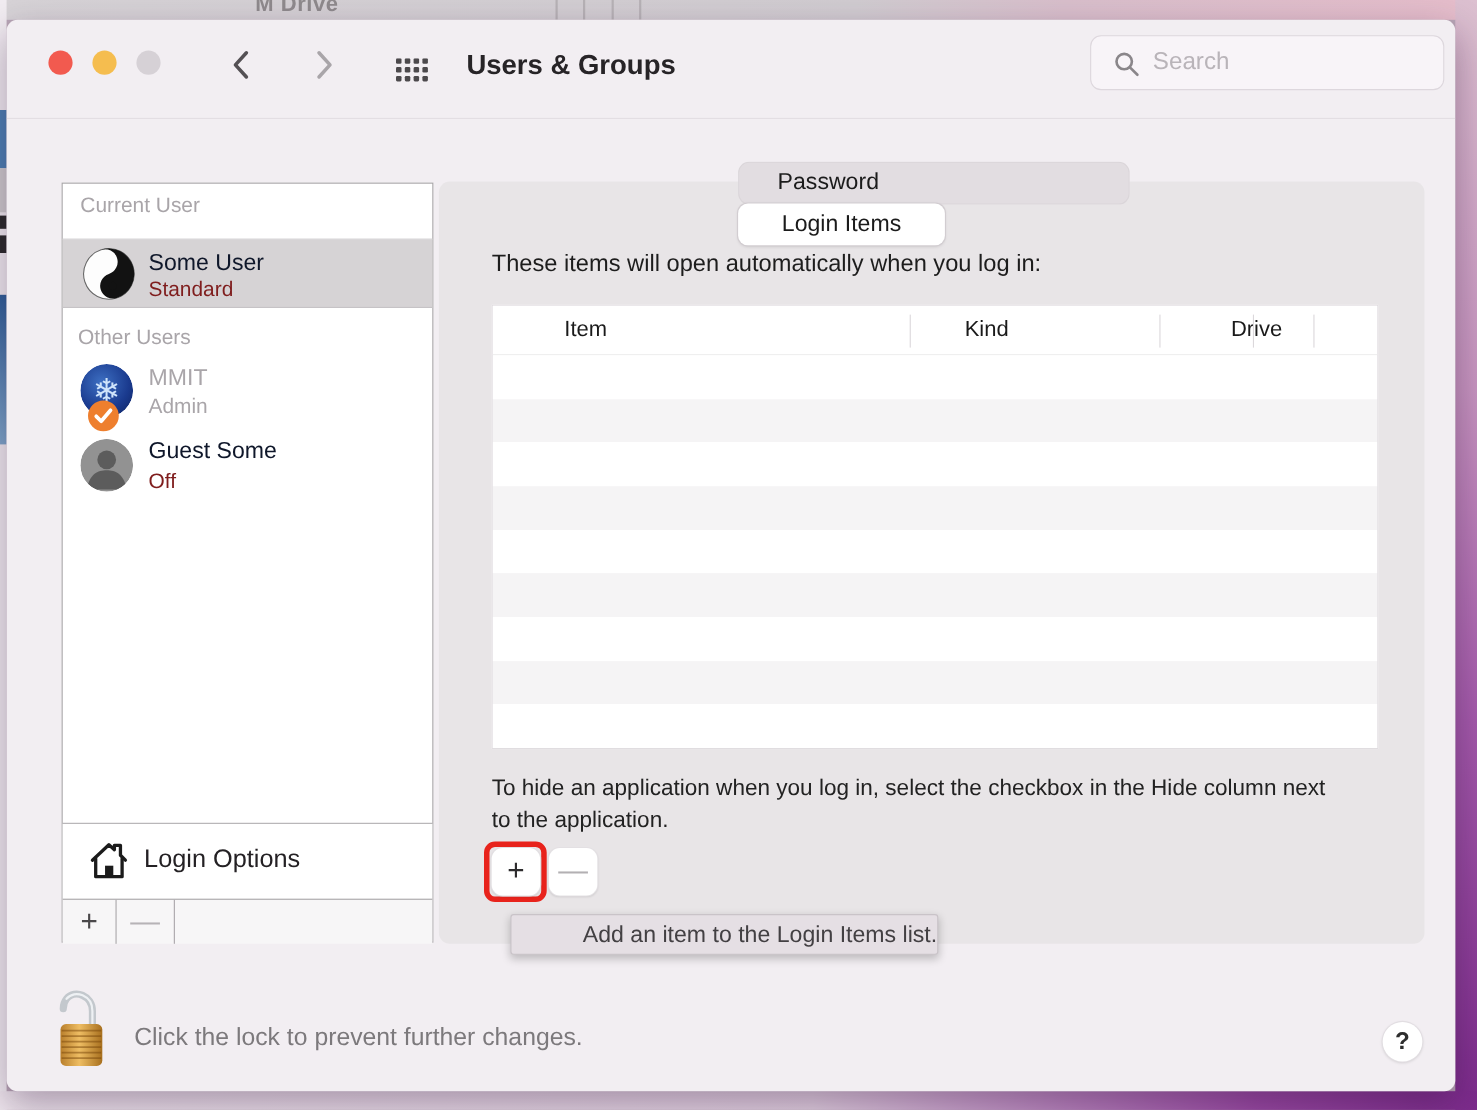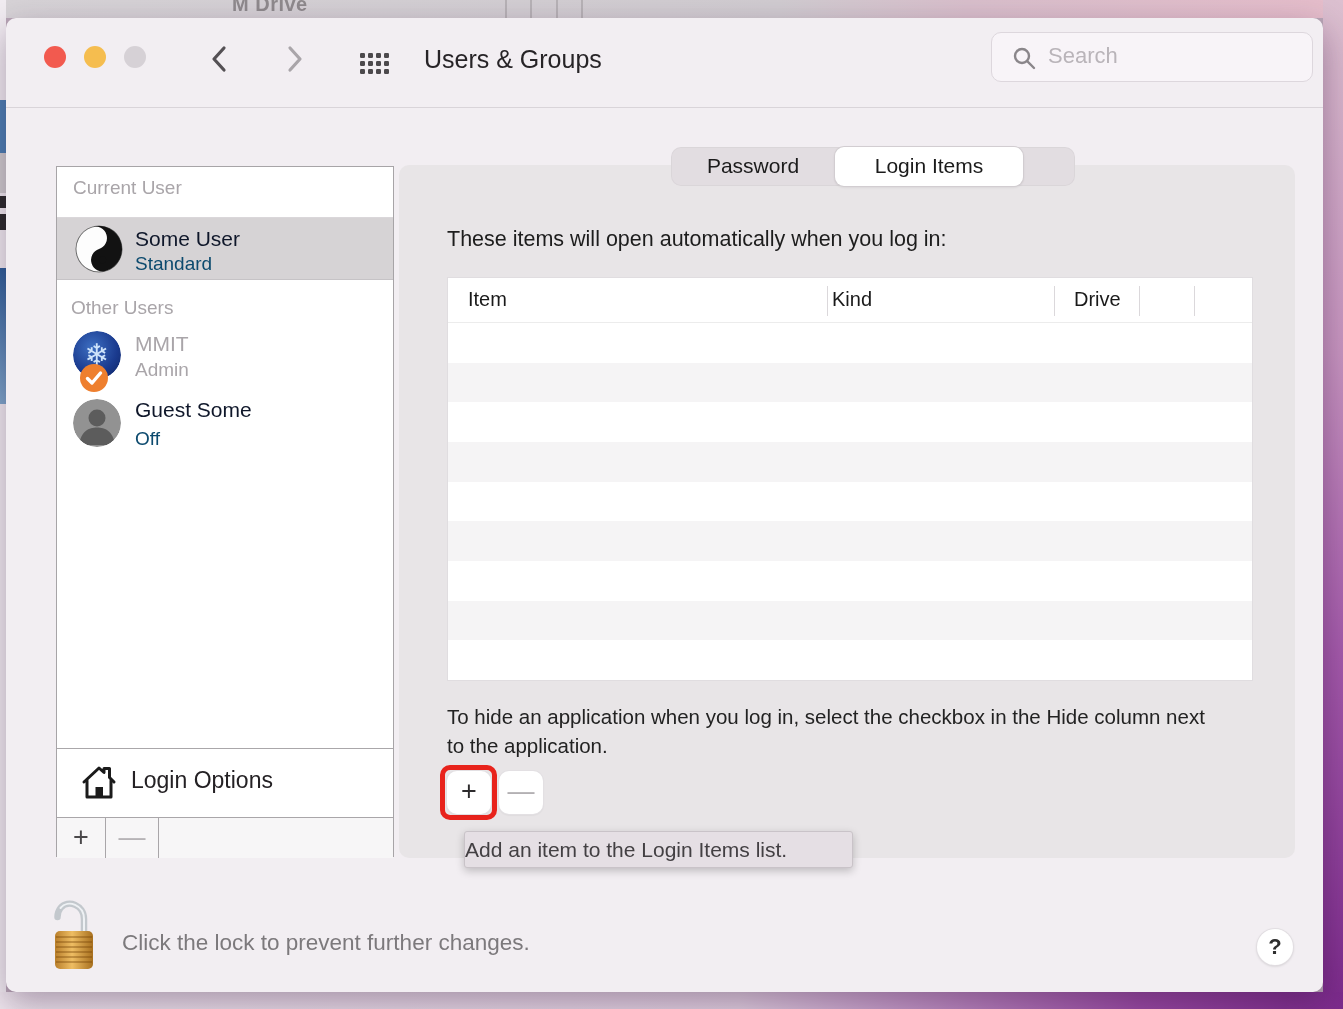--- a/index.html
+++ b/index.html
@@ -29,86 +29,86 @@
     background:#f2eef2; border-radius:10px; box-shadow:0 12px 34px rgba(40,10,50,.35); }
 
   .titlebar { position:absolute; left:0; top:0; width:100%; height:90px;
     border-bottom:1px solid #d9d4d9; border-radius:10px 10px 0 0; }
   .tl { position:absolute; top:28px; width:22px; height:22px; border-radius:50%; }
   .tl.red { left:38px; background:#f25a4f; }
   .tl.yellow { left:78px; background:#f5bd4f; }
   .tl.gray { left:118px; background:#d6d1d6; }
   .navbtn { position:absolute; top:26px; width:26px; height:30px; }
   .grid-icon { position:absolute; left:354px; top:35px; }
-  .win-title { position:absolute; left:418px; top:27px; font-size:25px; font-weight:400; color:#272427; }
+  .win-title { position:absolute; left:418px; top:27px; font-size:25px; font-weight:700; color:#272427; }
   .search { position:absolute; left:985px; top:14px; width:322px; height:50px;
     background:#f8f4f8; border:1.5px solid #ddd7dd; border-radius:10px; }
   .search svg { position:absolute; left:20px; top:13px; }
   .search input { position:absolute; left:56px; top:0; width:250px; height:46px; border:none; outline:none;
     background:transparent; font-size:22px; color:#3a373a; font-family:"Liberation Sans",sans-serif; }
   .search input::placeholder { color:#b9b4b9; }
 
   
   .sidebar { position:absolute; left:50px; top:148px; width:338px; height:691px;
     background:#ffffff; border:1.5px solid #a7a4a7; }
   .sb-header { position:absolute; left:16px; font-size:19px; color:#a9a5a9; }
   .sb-row-selected { position:absolute; left:0; top:50px; width:100%; height:63px; background:#d6d3d5;
     border-top:1px solid #dad7da; border-bottom:1px solid #c6c3c6; }
   .avatar { position:absolute; width:48px; height:48px; border-radius:50%; overflow:hidden; }
   .sb-name { position:absolute; left:78px; font-size:21px; color:#0f172a; }
-  .sb-role { position:absolute; left:78px; font-size:19px; color:#0c4a6e; }
+  .sb-role { position:absolute; left:78px; font-size:19px; color:#7f1d1d; }
   .dim { color:#a9a5a9 !important; }
   .badge { position:absolute; left:23px; top:197px; width:28px; height:28px; border-radius:50%;
     background:#ee7f2e; }
   .sb-divider { position:absolute; left:0; top:581px; width:100%; height:1px; background:#aaa7aa; }
   .login-options { position:absolute; left:0; top:582px; width:100%; height:68px; background:#fff; }
   .login-options svg { position:absolute; left:20px; top:11px; }
   .login-options .lbl { position:absolute; left:74px; top:18px; font-size:23px; color:#242124; }
   .sb-toolbar { position:absolute; left:0; top:650px; width:100%; height:41px; background:#f7f6f7;
     border-top:1.5px solid #a9a6a9; display:flex; }
   .sb-tb-cell { height:100%; border-right:1.5px solid #a9a6a9; text-align:center; line-height:38px; font-size:27px; }
   .sb-tb-add { width:49px; color:#4a484a; }
   .sb-tb-remove { width:53px; color:#b6b3b6; }
   .sb-tb-spacer { flex:1; border-right:none; }
 
   
   .panel { position:absolute; left:393px; top:147px; width:896px; height:693px;
     background:#e8e5e7; border-radius:10px; }
-  .tabs { position:absolute; left:665px; top:129px; width:404px; height:39px;
-    background:#e2dde1; border-radius:10px; display:flex; box-shadow:inset 0 0 0 1px rgba(0,0,0,.03); }
+  .tabs { position:absolute; left:665px; top:129px; width:356px; height:39px;
+    background:#e2dde1; border-radius:10px; display:flex; box-shadow:inset 0 0 0 1px rgba(0,0,0,.03);flex-direction:column; }
   .tab { height:100%; text-align:center; font-size:21px; color:#1b1b1b; line-height:38px; }
   .tab.password { width:164px; }
   .tab.selected { width:188px; background:#ffffff; border-radius:9px;
     box-shadow:0 0 0 1px #d2cdd1, 0 1px 3px rgba(0,0,0,.12); }
 
   .heading { position:absolute; left:48px; top:62px; font-size:21.5px; color:#1d1d1d; }
 
   .table { position:absolute; left:48px; top:112px; width:806px; height:404px; background:#ffffff;
     border:1px solid #e0dde0; }
   .thead { position:absolute; left:0; top:0; width:100%; height:45px; background:#fff;
     border-bottom:1px solid #ececec; }
-  .th { position:absolute; top:10px; font-size:20px; color:#1a1a1a; }
+  .th { position:absolute; top:10px; font-size:20px; color:#1a1a1a;margin-left:45px; }
   .th-item { left:20px; } .th-kind { left:384px; } .th-hide { left:626px; }
   .vdiv { position:absolute; top:8px; width:1px; height:30px; background:#dbd8db; }
   .tbody { position:absolute; left:0; top:45px; width:100%; height:357px; display:flex; flex-direction:column; }
   .trow { flex:1; background:#ffffff; }
   .trow.alt { background:#f5f4f5; }
 
   .note { position:absolute; left:48px; top:538px; width:758px; font-size:20.5px; line-height:28.5px; color:#222222; }
 
   .annotation { position:absolute; left:41px; top:600px; width:57px; height:55px;
     border:5px solid #e8231c; border-radius:10px; }
   .pbtn { position:absolute; top:606px; width:44px; height:43px; background:#ffffff; border-radius:10px;
     box-shadow:0 0 0 1px #e3e0e3, 0 1px 2px rgba(0,0,0,.12); text-align:center; line-height:41px; font-size:27px; }
   .pbtn.add { left:48px; color:#2d2b2d; }
   .pbtn.remove { left:100px; color:#b3b0b3; }
 
   .tooltip { position:absolute; left:65px; top:666px; width:389px; height:37px; background:#e5dfe4;
     border:1px solid #c9c3c8; border-radius:3px; box-shadow:0 3px 8px rgba(0,0,0,.22);
-    font-size:21px; color:#434043; text-align:left; line-height:35px; }
+    font-size:21px; color:#434043; text-align:right; line-height:35px; }
 
   
   .lock-icon { position:absolute; left:44px; top:877px; }
   .lock-text { position:absolute; left:116px; top:912px; font-size:22.5px; color:#7c797c; }
   .help-btn { position:absolute; left:1251px; top:911px; width:36px; height:36px; border-radius:50%;
     background:#ffffff; box-shadow:0 0 0 1px #e2dee2, 0 1px 3px rgba(0,0,0,.18);
     text-align:center; line-height:35px; font-size:22px; font-weight:700; color:#2e2e2e; }
 </style>
 </head>
 <body>

